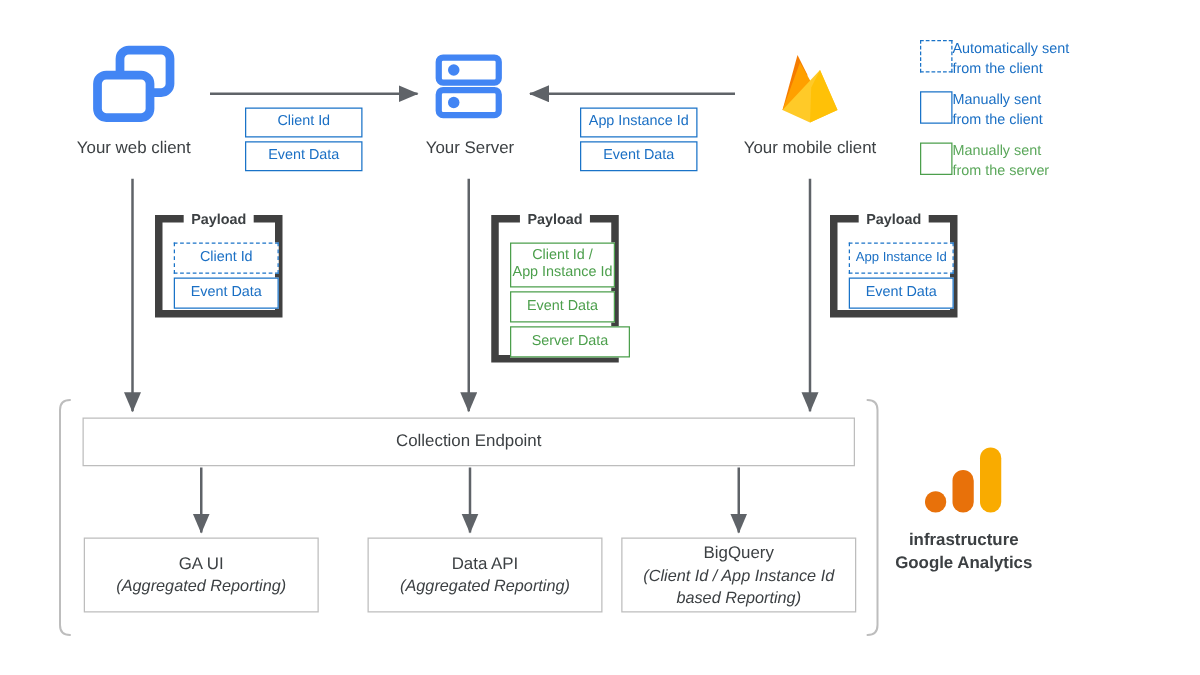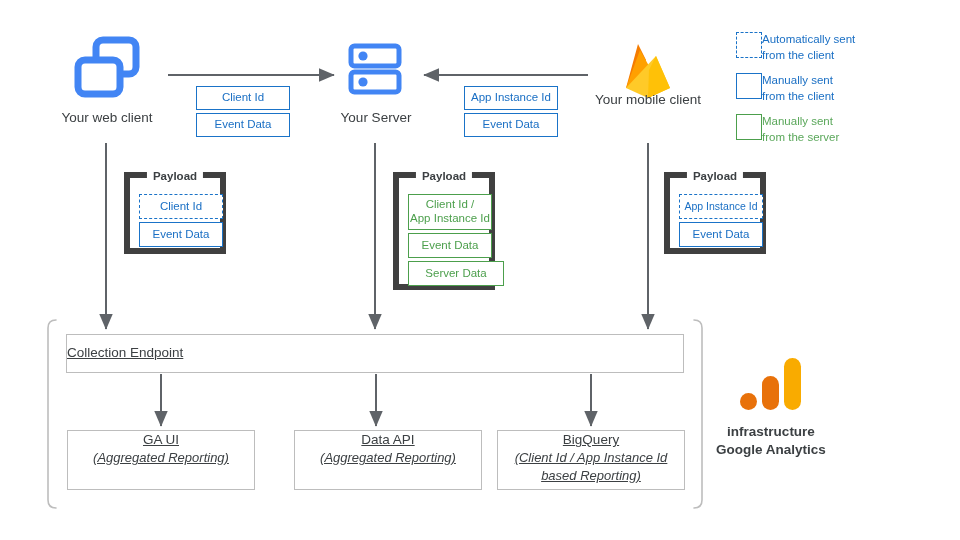--- a/index.html
+++ b/index.html
@@ -53,24 +53,23 @@
     font-weight:bold;
     color:#3c4043;
     white-space:nowrap;
   }
 
   
   .grey-box{
     box-sizing:border-box;
     border:1px solid #bdbdbd;
     background:#ffffff;
-    display:flex;align-items:center;
+    display:flex;align-items:center;justify-content:center;
     text-align:center;
     color:#3c4043;
-    text-decoration:underline;
   }
   .grey-box .t1{font-size:13.5px;line-height:1.35;}
   .grey-box .t2{font-size:13px;font-style:italic;line-height:1.35;}
 
   
   .legend-row{display:flex;align-items:flex-start;}
   .legend-swatch{
     box-sizing:border-box;
     width:26px;height:26px;flex:0 0 26px;background:#fff;
   }
@@ -144,21 +143,21 @@
   <div class="abs chip blue" style="left:464px;top:113px;width:94px;height:24px;">Event Data</div>
 
   <div class="abs" style="left:616px;top:36px;width:64px;height:66px;">
     <svg viewBox="0 0 64 66" style="width:64px;height:66px;">
       <path d="M10,52 L22,8 L30,24 L20,44 Z" fill="#f57c00"></path>
       <path d="M10,52 L24,14 L33,30 L22,52 Z" fill="#ffa000"></path>
       <path d="M10,52 L40,20 L54,52 L32,62 Z" fill="#ffca28"></path>
       <path d="M32,62 L54,52 L40,20 L33,34 Z" fill="#ffc107"></path>
     </svg>
   </div>
-  <div class="abs node-label" style="left:570px;top:92px;width:156px;">Your mobile client</div>
+  <div class="abs node-label" style="left:570px;top:110px;width:156px;">Your mobile client</div>
 
   <div class="abs" style="left:736px;top:32px;width:210px;">
 
     <div class="legend-row" style="margin-bottom:10px;">
       <div class="legend-swatch sw-dash"></div>
       <div class="legend-text blue">
         <div>Automatically sent</div>
         <div>from the client</div>
       </div>
     </div>

